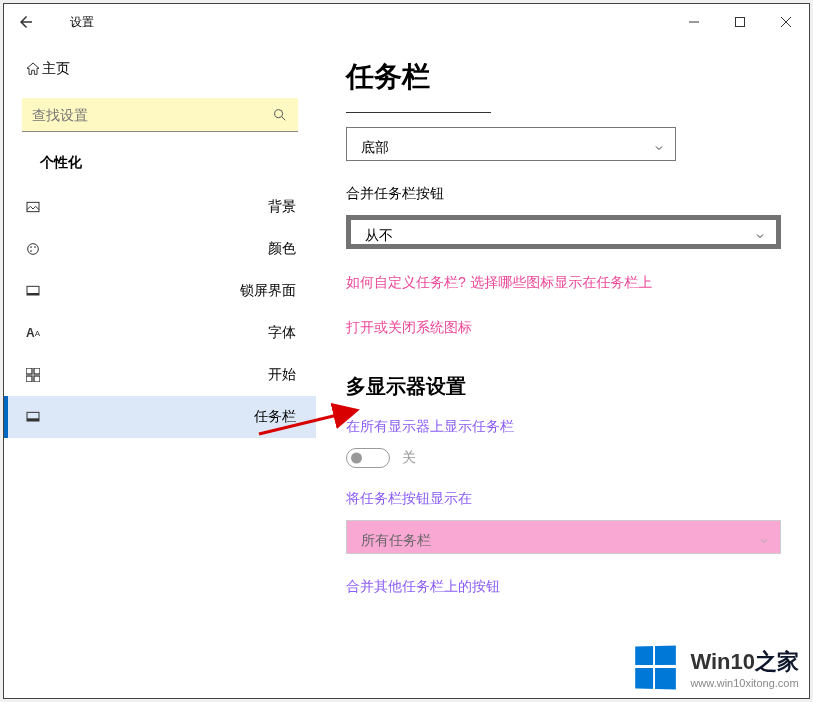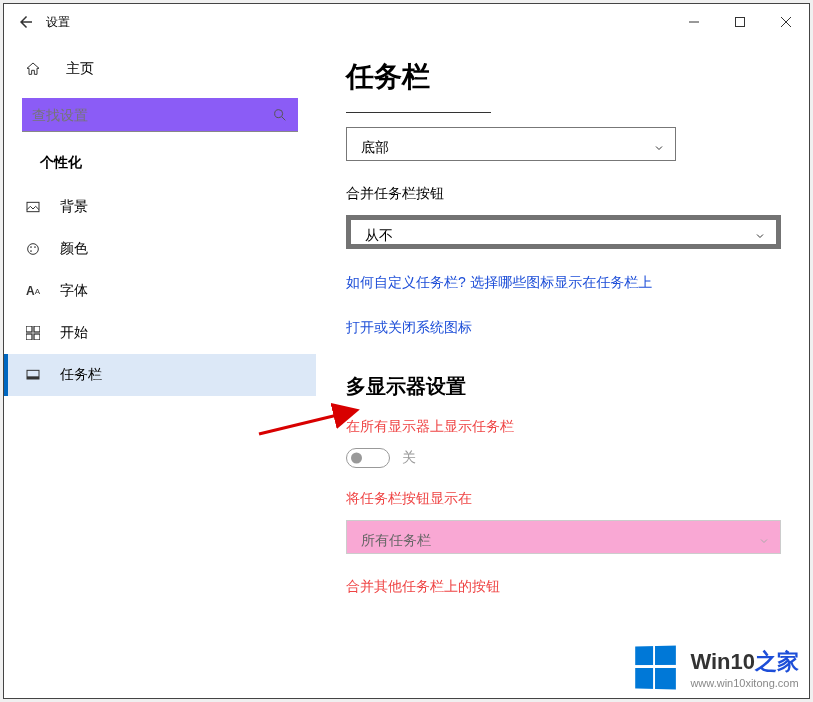--- a/index.html
+++ b/index.html
@@ -1,59 +1,59 @@
 <!DOCTYPE html>
 <html><head>
   <meta charset="utf-8">
   <style>
     * { margin: 0; padding: 0; box-sizing: border-box; font-family: "Microsoft YaHei", "Segoe UI", sans-serif; }
     body { background: #f0f0f0; display: flex; align-items: flex-start; justify-content: flex-start; }
     .window { width: 807px; height: 696px; background: #fff; border: 1px solid #444; position: relative; overflow: hidden; display: flex; flex-direction: column; margin: 3px; }
     .titlebar { height: 36px; display: flex; align-items: center; justify-content: space-between; padding: 0 0 0 8px; }
-    .titlebar-left { display: flex; align-items: center; gap: 6px; }
+    .titlebar-left { display: flex; align-items: center; gap: 30px; }
     .back-btn { width: 28px; height: 28px; display: flex; align-items: center; justify-content: center; cursor: pointer; }
     .titlebar-title { font-size: 12px; }
     .titlebar-right { display: flex; }
     .titlebar-btn { width: 46px; height: 32px; display: flex; align-items: center; justify-content: center; cursor: pointer; font-size: 12px; }
     .body { flex: 1; display: flex; overflow: hidden; }
     .sidebar { width: 312px; padding: 10px 0 0 0; display: flex; flex-direction: column; }
-    .home-item { display: flex; align-items: center; gap: 24px; padding: 10px 20px; cursor: pointer; font-size: 14px; }
+    .home-item { display: flex; align-items: center; gap: 0; padding: 10px 20px; cursor: pointer; font-size: 14px; }
     .search-wrap { margin: 10px 18px 18px 18px; position: relative; }
-    .search-input { width: 100%; height: 34px; border: none; border-bottom: 1.5px solid #888; background: #8b5cf6; padding: 0 36px 0 10px; font-size: 14px; outline: none; }
+    .search-input { width: 100%; height: 34px; border: none; border-bottom: 1.5px solid #888; background: #fef9c3; padding: 0 36px 0 10px; font-size: 14px; outline: none; }
     .search-icon { position: absolute; right: 10px; top: 50%; transform: translateY(-50%); color: #555; }
     .category-title { font-size: 14px; font-weight: 600; padding: 4px 20px 14px 36px; }
     .nav-list { list-style: none; }
-    .nav-item { display: flex; align-items: center; gap: 18px; padding: 12px 20px 12px 20px; cursor: pointer; font-size: 14px; position: relative; }
+    .nav-item { display: flex; align-items: center; gap: 36px; padding: 12px 20px 12px 20px; cursor: pointer; font-size: 14px; position: relative; justify-content: space-between; }
     .nav-item.active { background: #dce8f7; }
     .nav-item.active::before { content: ""; position: absolute; left: 0; top: 0; bottom: 0; width: 4px; background: #0067c0; }
     .nav-icon { width: 18px; height: 18px; display: flex; align-items: center; justify-content: center; color: #333; }
     .content { flex: 1; padding: 18px 30px 0 30px; overflow-y: auto; position: relative; }
     .page-h1 { font-size: 28px; font-weight: 600; margin-bottom: 16px; }
     .cut-line { border-top: 1.5px solid #333; width: 145px; margin-bottom: 14px; }
     .select-box { width: 330px; height: 34px; border: 1.5px solid #777; display: flex; align-items: center; justify-content: space-between; padding: 8px 10px 0 14px; font-size: 14px; cursor: pointer; margin-bottom: 24px; }
     .select-box.light { border: 1px solid #ccc; background: #f9a8d4; color: #666; width: 435px; }
     .field-label { font-size: 14px; margin-bottom: 12px; }
-    .field-label.disabled { color: #ef4444; }
-    .link { color: #1d4ed8; font-size: 14px; cursor: pointer; display: inline-block; margin-bottom: 26px; }
+    .field-label.disabled { color: #8b5cf6; }
+    .link { color: #ec4899; font-size: 14px; cursor: pointer; display: inline-block; margin-bottom: 26px; }
     .section-h2 { font-size: 20px; font-weight: 600; margin-bottom: 18px; margin-top: 10px; }
     .toggle-row { display: flex; align-items: center; gap: 12px; margin-bottom: 22px; }
     .toggle { width: 44px; height: 20px; border: 1.5px solid #999; border-radius: 10px; position: relative; cursor: not-allowed; background: #fff; }
     .toggle-knob { width: 11px; height: 11px; border-radius: 50%; background: #999; position: absolute; left: 4px; top: 50%; transform: translateY(-50%); }
     .toggle-label { font-size: 14px; color: #999; }
     .arrow-annotation { position: absolute; top: 395px; left: 250px; pointer-events: none; z-index: 50; }
     .watermark { position: absolute; bottom: 0px; right: 0px; display: flex; align-items: center; gap: 12px; background: #fff; padding: 8px 10px; z-index: 100; }
     .win-logo { display: flex; flex-wrap: wrap; width: 44px; height: 44px; gap: 2px; transform: perspective(200px) rotateY(-14deg); }
     .win-logo div { background: #0078d7; }
     .win-logo .a { width: 19px; height: 19px; }
     .win-logo .b { width: 21px; height: 19px; }
     .win-logo .c { width: 19px; height: 21px; }
     .win-logo .d { width: 21px; height: 21px; }
     .wm-text { display: flex; flex-direction: column; }
     .wm-main { font-size: 22px; font-weight: 600; color: #333; }
-    .wm-main .accent { color: #1d4ed8; }
+    .wm-main .accent { color: #0f172a; }
     .wm-sub { font-size: 11px; color: #888; }
     svg { display: block; }
   </style>
 </head>
 <body>
 
 <div class="window">
 
   <div class="titlebar">
     <div class="titlebar-left">
@@ -124,20 +124,29 @@
                 <circle cx="12" cy="12" r="8" fill="none" stroke="#333" stroke-width="1.5"></circle>
                 <circle cx="9" cy="9" r="1.3" fill="#333"></circle>
                 <circle cx="15" cy="9" r="1.3" fill="#333"></circle>
                 <circle cx="9" cy="15" r="1.3" fill="#333"></circle>
               </svg>
             </span>
           <span>颜色</span>
         </li>
         <li class="nav-item">
           <span class="nav-icon">
+              <svg width="16" height="16" viewBox="0 0 24 24">
+                <rect x="3" y="5" width="18" height="13" fill="none" stroke="#333" stroke-width="1.5"></rect>
+                <rect x="3" y="15" width="18" height="3" fill="#333"></rect>
+              </svg>
+            </span>
+          <span>锁屏界面</span>
+        </li>
+        <li class="nav-item">
+          <span class="nav-icon">
               <span style="font-size:12px;font-weight:600;">A</span>
               <span style="font-size:8px;">A</span>
             </span>
           <span>字体</span>
         </li>
         <li class="nav-item">
           <span class="nav-icon">
               <svg width="14" height="14" viewBox="0 0 14 14">
                 <rect x="0" y="0" width="6" height="6" fill="none" stroke="#333" stroke-width="1.3"></rect>
                 <rect x="8" y="0" width="6" height="6" fill="none" stroke="#333" stroke-width="1.3"></rect>

